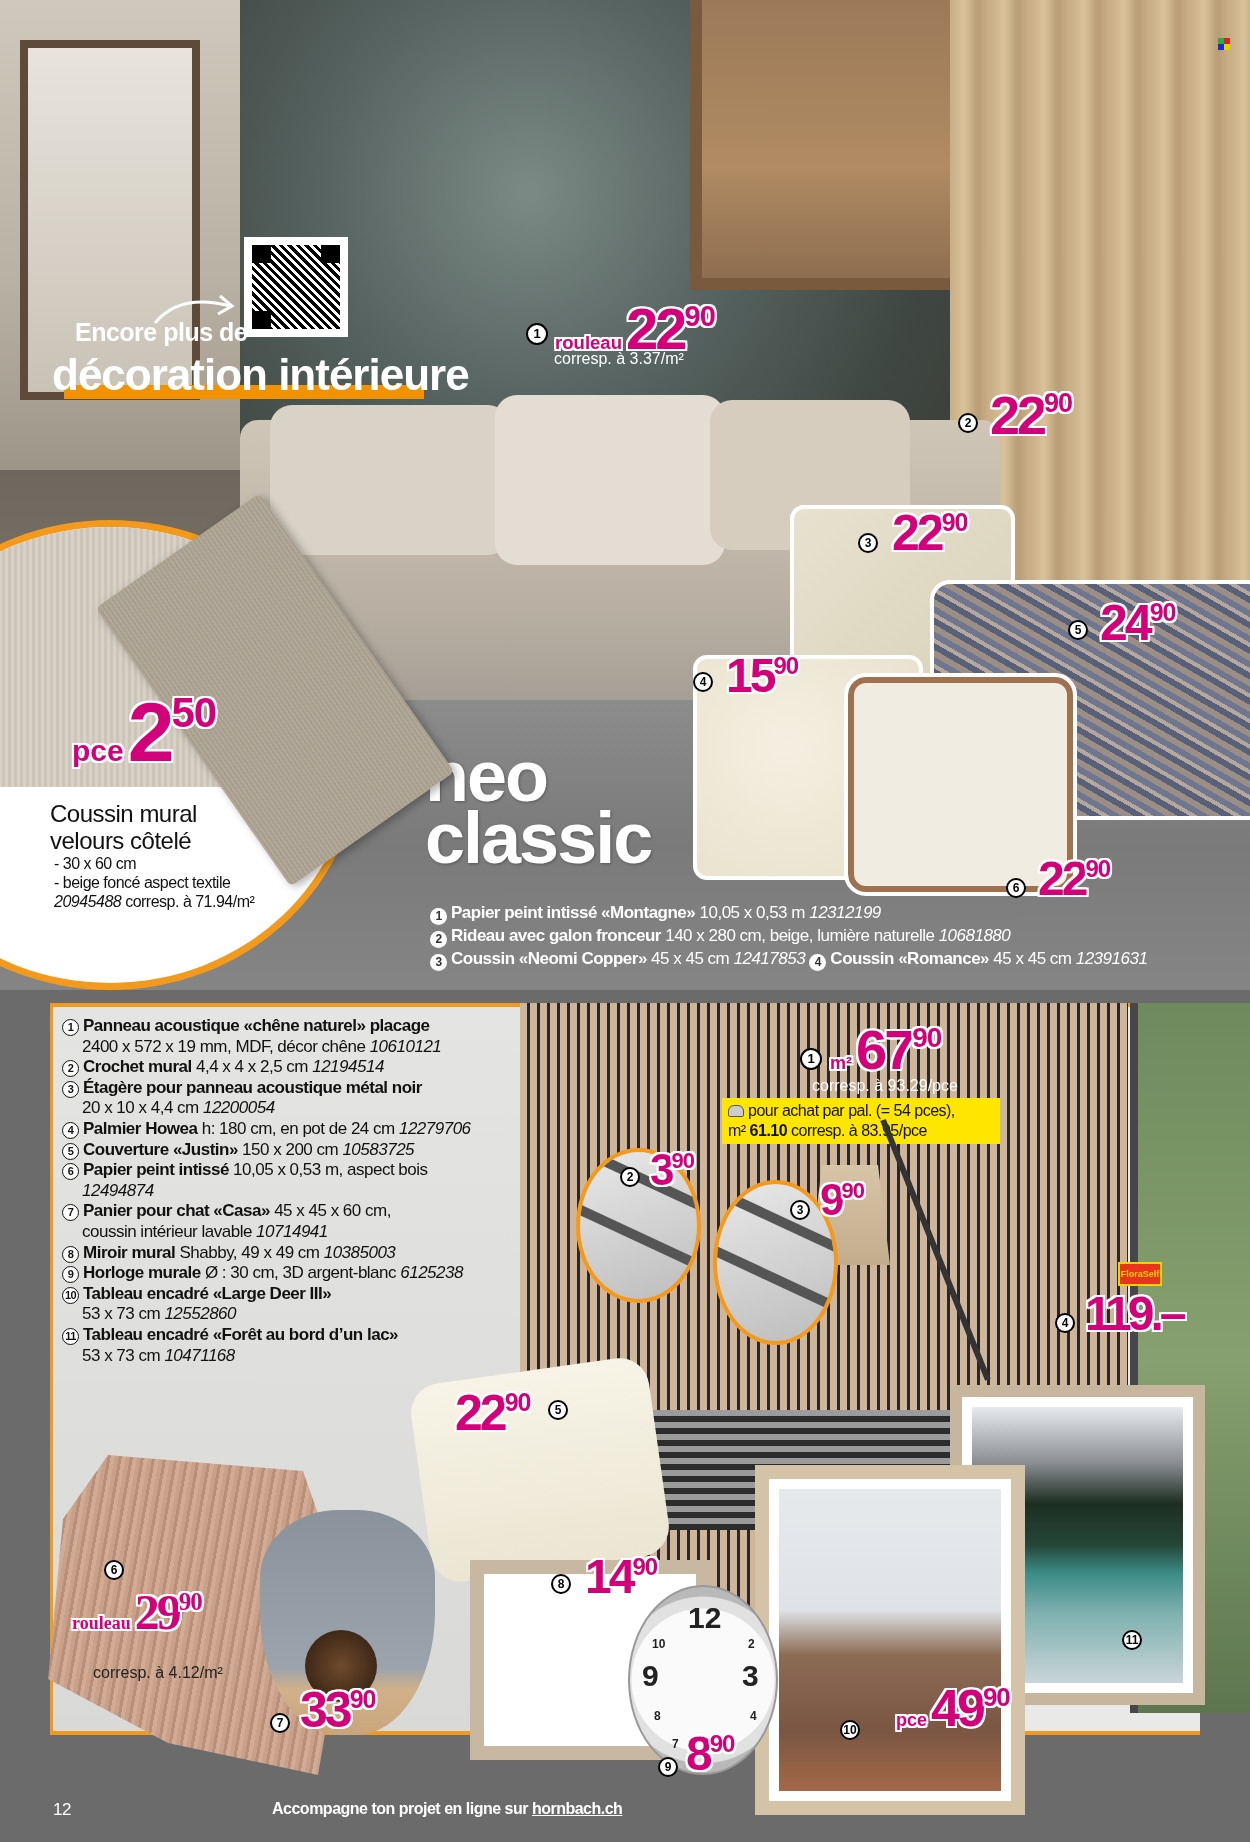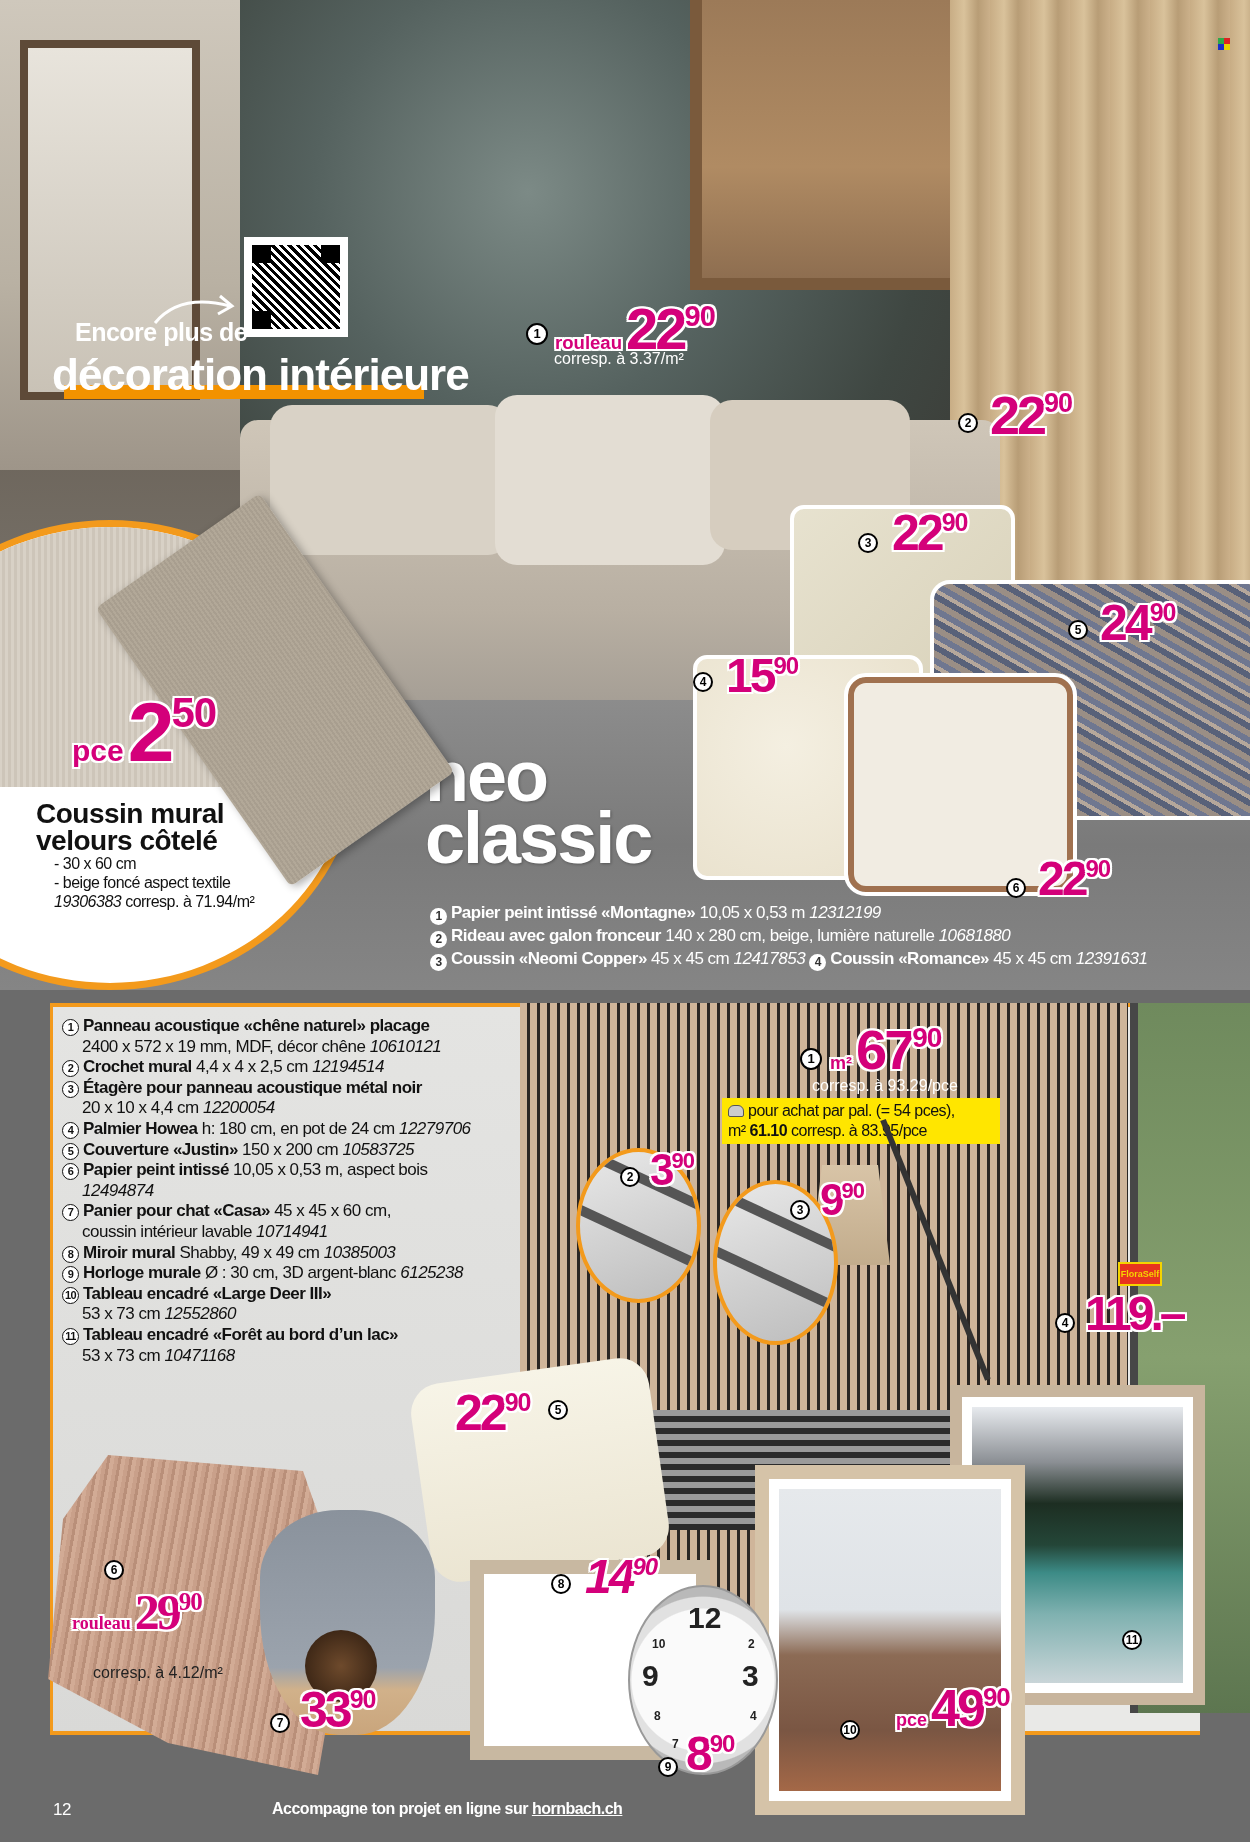--- a/index.html
+++ b/index.html
@@ -53,21 +53,21 @@
     text-shadow: 2px 0 #fff, -2px 0 #fff, 0 2px #fff, 0 -2px #fff, 2px 2px #fff, -2px -2px #fff, 2px -2px #fff, -2px 2px #fff;
     font-family: "Liberation Sans", sans-serif; letter-spacing: -3px; white-space: nowrap; }
   .price .cents { font-size: 0.5em; vertical-align: top; letter-spacing: -1px; position: relative; top: 2px; }
   .price .unit { font-size: 0.32em; letter-spacing: 0; vertical-align: baseline; margin-right: 4px; }
   .badge { position:absolute; width: 22px; height: 22px; border-radius: 50%; background: #fff; border: 2px solid #000;
     font-size: 13px; font-weight: bold; text-align: center; line-height: 18px; color: #000; }
   .badge.sm { width: 20px; height: 20px; font-size: 12px; line-height: 16px; }
   .corresp { position:absolute; font-size: 16px; color: #fff; white-space: nowrap; }
   .corresp.dark { color: #222; margin-top: 44px; }
 
-  #cushion-title { left: 36px; top: 800px; font-size: 28px; font-weight: bold; line-height: 27px; color: #111; }
+  #cushion-title { left: 50px; top: 800px; font-size: 24px; font-weight: normal; line-height: 27px; color: #111; }
   #cushion-specs { left: 54px; top: 854px; font-size: 16px; line-height: 19px; color: #111; }
   #cushion-specs .art { font-style: italic; font-weight: normal; }
 
   
   #neo-logo { left: 425px; top: 745px; color: #fff; font-size: 72px; font-weight: bold; line-height: 62px; letter-spacing: -2px; text-shadow: 1px 1px 3px rgba(0,0,0,.3); }
 
   
   #pillow-neomi { left: 790px; top: 505px; width: 225px; height: 200px; background: linear-gradient(135deg,#e7e2cf,#d8d1b9); border-radius: 14px; border: 4px solid #fff; }
   #pillow-neo-big { left: 930px; top: 580px; width: 330px; height: 240px; background: repeating-linear-gradient(30deg,#6f7790 0 6px,#9a8e85 6px 12px,#586179 12px 18px,#b5a79b 18px 22px); border-radius: 20px 10px 10px 20px; border: 4px solid #fff; }
   #pillow-romance { left: 693px; top: 655px; width: 230px; height: 225px; background: radial-gradient(circle at 40% 40%,#f4efe1,#e8e0cb); border-radius: 14px; border: 4px solid #fff; }
@@ -205,21 +205,21 @@
 <div class="price" style="left:72px;top:690px;font-size:84px;">
   <span class="unit" style="font-size:30px;">pce</span><span>2</span><span class="cents">50</span>
 </div>
 <div id="cushion-title" class="abs cond">
   <div>Coussin mural</div>
   <div>velours côtelé</div>
 </div>
 <div id="cushion-specs" class="abs cond">
   <div>- 30 x 60 cm</div>
   <div>- beige foncé aspect textile</div>
-  <div><span class="art">19306383</span><span> corresp. à 71.94/m²</span></div>
+  <div><span class="art">20945488</span><span> corresp. à 71.94/m²</span></div>
 </div>
 
 <div id="hero-list" class="abs cond">
   <div><span class="bullet">1</span><b>Papier peint intissé «Montagne»</b><span> 10,05 x 0,53 m </span><i>12312199</i></div>
   <div><span class="bullet">2</span><b>Rideau avec galon fronceur</b><span> 140 x 280 cm, beige, lumière naturelle </span><i>10681880</i></div>
   <div><span class="bullet">3</span><b>Coussin «Neomi Copper»</b><span> 45 x 45 cm </span><i>12417853</i> <span class="bullet">4</span><b>Coussin «Romance»</b><span> 45 x 45 cm </span><i>12391631</i></div>
 </div>
 
 <div id="lower" class="abs">
     <div class="concrete"></div>
@@ -317,21 +317,21 @@
   <span class="unit" style="font-size:18px;">rouleau</span><span>29</span><span class="cents">90</span>
 </div>
 <div class="corresp dark" style="left:93px;top:1620px;">corresp. à 4.12/m²</div>
 
 <div class="badge sm" style="left:270px;top:1713px;">7</div>
 <div class="price" style="left:300px;top:1685px;font-size:50px;">
   <span>33</span><span class="cents">90</span>
 </div>
 
 <div class="badge sm" style="left:551px;top:1574px;">8</div>
-<div class="price" style="left:585px;top:1553px;font-size:48px;font-style:italic;">
+<div class="price" style="left:585px;top:1553px;font-size:48px;">
   <span>14</span><span class="cents">90</span>
 </div>
 
 <div class="badge sm" style="left:658px;top:1757px;">9</div>
 <div class="price" style="left:686px;top:1730px;font-size:48px;">
   <span>8</span><span class="cents">90</span>
 </div>
 
 <div class="badge sm" style="left:840px;top:1720px;">10</div>
 <div class="price" style="left:896px;top:1682px;font-size:52px;">

